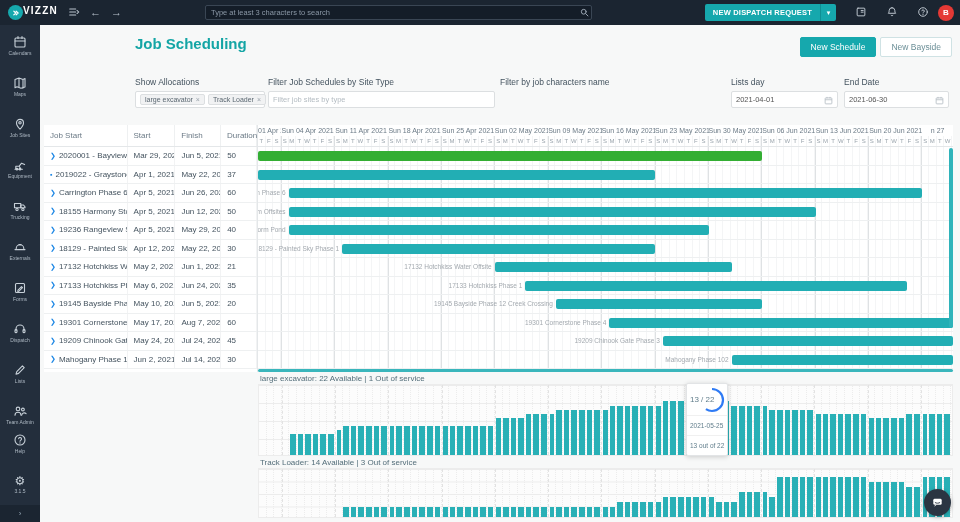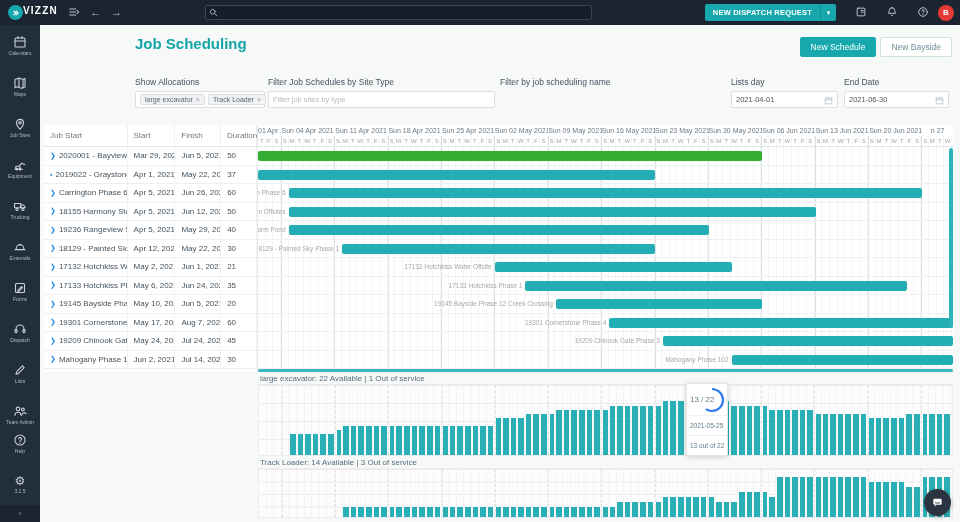--- a/index.html
+++ b/index.html
@@ -113,20 +113,21 @@
     </div>
     <span class="tb-icon">
       <svg viewBox="0 0 14 14">
           <path d="M2 3.5h7M2 7h7M2 10.5h7M10.5 5.2 12.4 7l-1.9 1.8"></path>
         </svg>
     </span>
     <span class="tb-icon">←</span>
     <span class="tb-icon">→</span>
 
     <div class="searchbox">
+      <input placeholder="Type at least 3 characters to search" style="">
       <span class="search-ic">
         <svg viewBox="0 0 12 12">
             <circle cx="5" cy="5" r="3.2"></circle>
             <path d="M7.6 7.6 10.6 10.6"></path>
           </svg>
       </span>
     </div>
 
     <div class="tb-right">
       <div class="dispatch-btn">
@@ -264,21 +265,21 @@
           <span class="chip">Track Loader<span class="x">×</span></span>
         </div>
     </div>
     <div class="filter" style="left:228px;width:227px;">
       <div class="f-label">Filter Job Schedules by Site Type</div>
       <div class="f-input">
           <input placeholder="Filter job sites by type" style="">
         </div>
     </div>
     <div class="filter" style="left:460px;width:227px;">
-      <div class="f-label">Filter by job scheduling name</div>
+      <div class="f-label">Filter by job characters name</div>
     </div>
     <div class="filter" style="left:691px;width:107px;">
       <div class="f-label">Lists day</div>
       <div class="f-input">
           <input value="2021-04-01" style="">
         <span class="cal-ic"><svg viewBox="0 0 12 12">
               <rect x="1.5" y="2.5" width="9" height="8" rx="1"></rect>
               <path d="M1.5 5h9M4 1.2v2M8 1.2v2"></path>
             </svg></span>
       </div>

